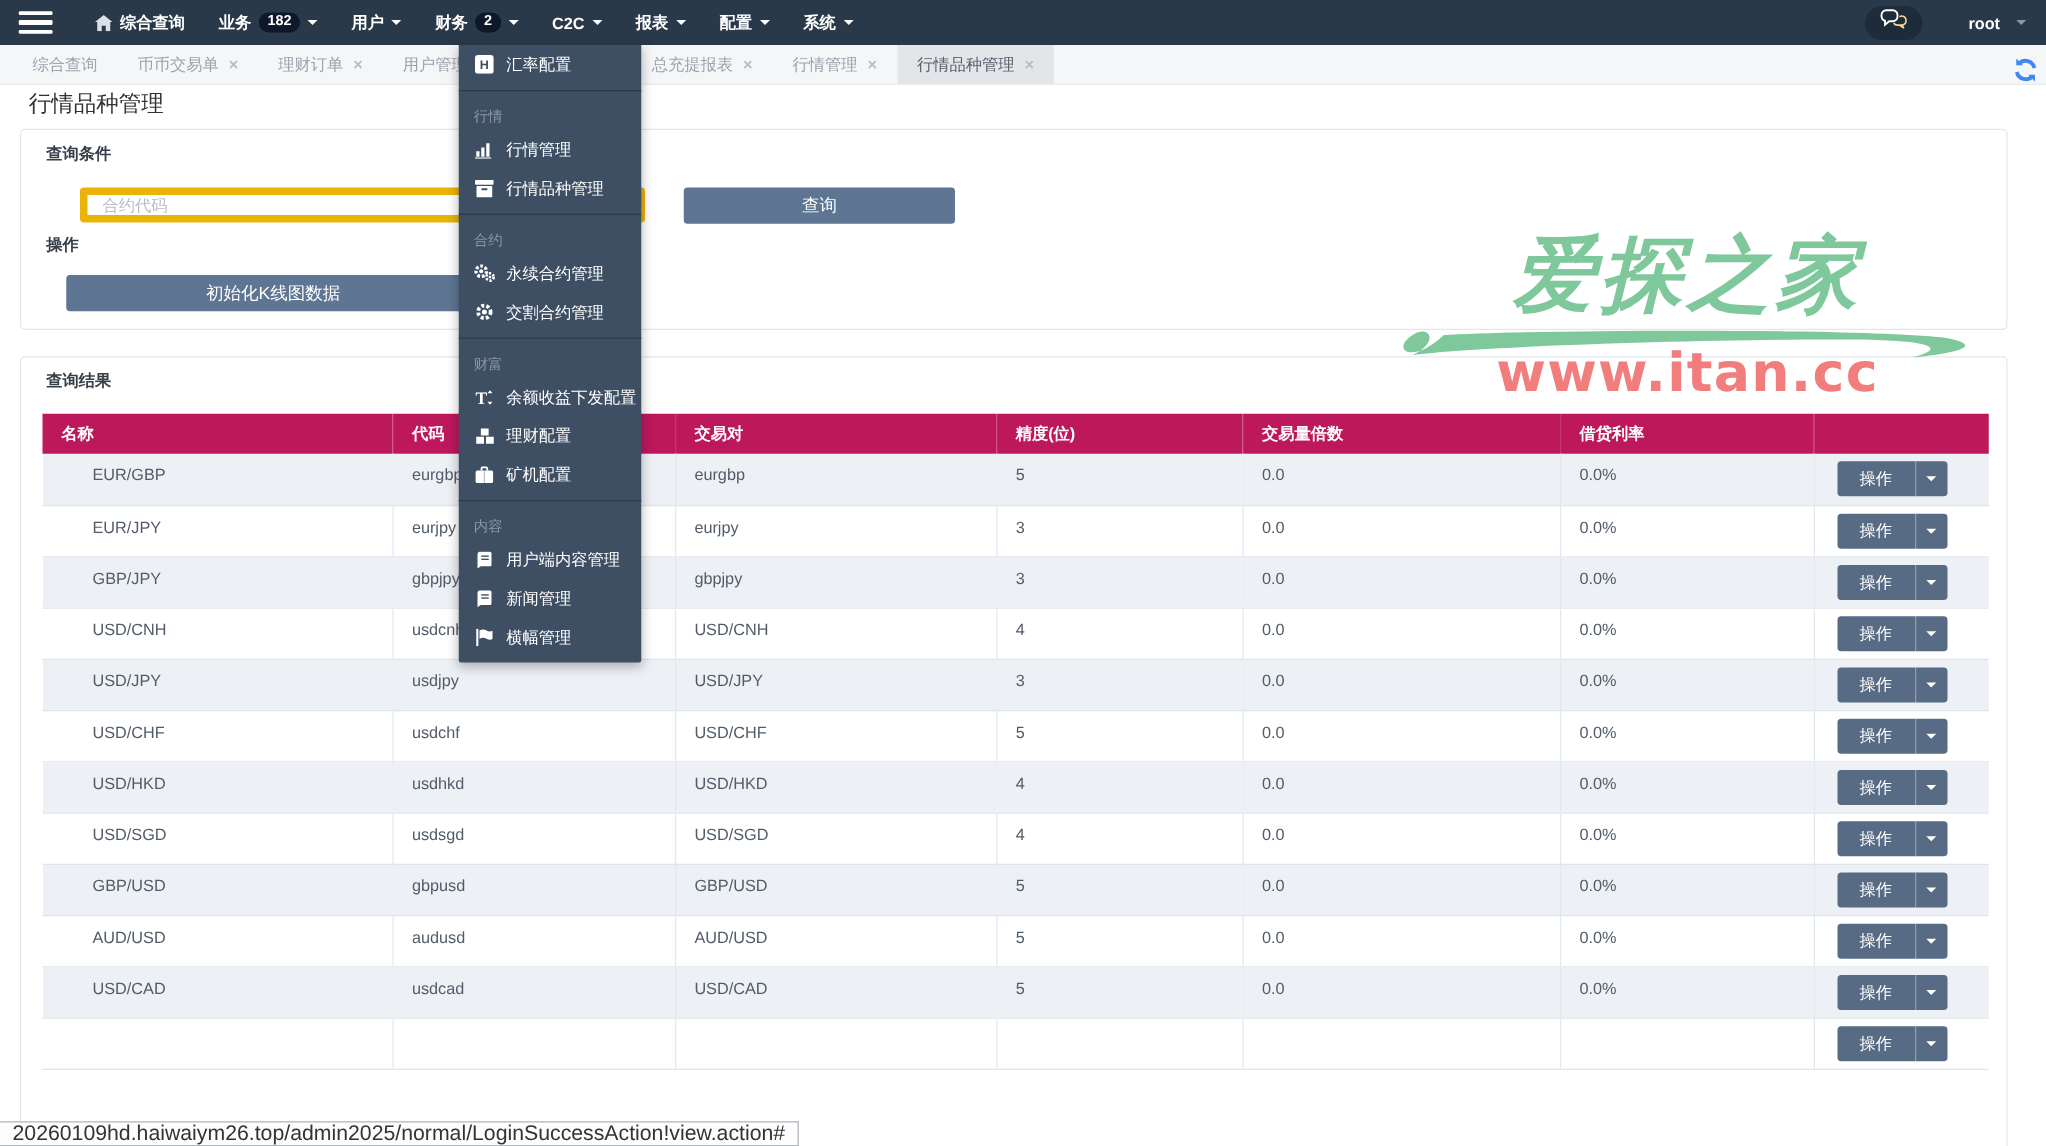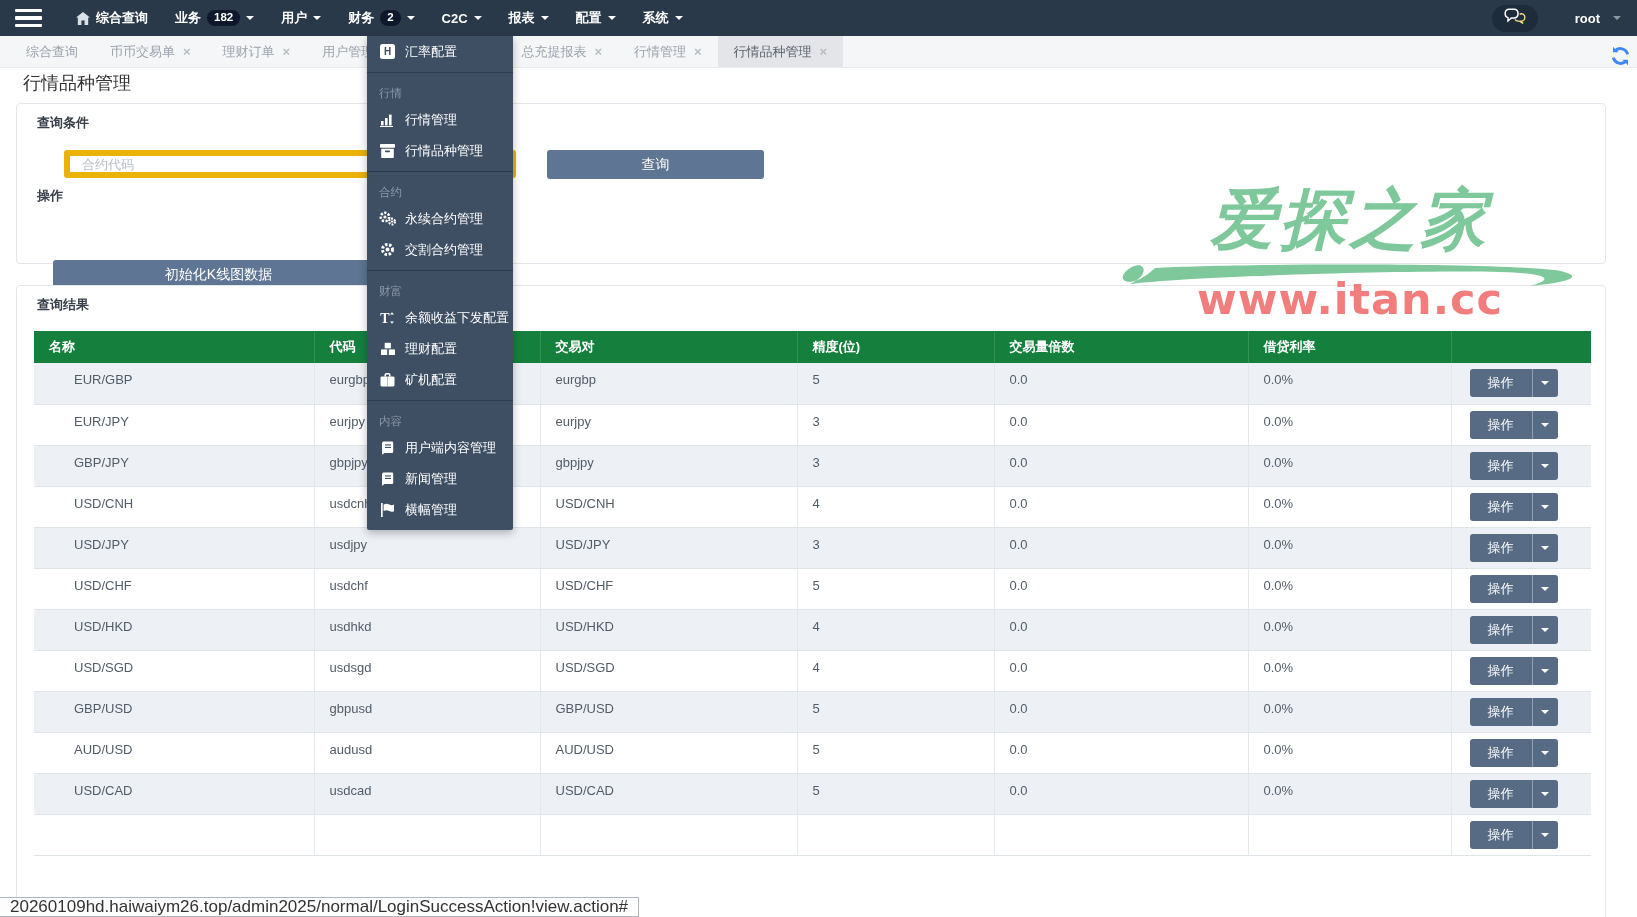--- a/index.html
+++ b/index.html
@@ -41,26 +41,26 @@
   .panel-results { top:285px; width:1590px; height:700px; }
   .panel-label { position:absolute; left:20px; font-size:13px; font-weight:bold; color:#37404a; }
 
   .q-input { position:absolute; left:47px; top:46px; width:452px; height:28px; border:6px solid #eab308;
              border-radius:3px; padding:0 12px; font-size:13px; color:#333; outline:none;
              font-family:"Liberation Sans",sans-serif; }
   .q-input::placeholder { color:#b6bdc6; }
   .btn-primary { border:none; background:#5e7593; color:#fff; font-size:14px; border-radius:3px;
                  cursor:pointer; font-family:"Liberation Sans",sans-serif; }
   .q-search { position:absolute; left:530px; top:46px; width:217px; height:29px; }
-  .q-init   { position:absolute; left:36px; top:116px; width:331px; height:29px;margin-top:40px; }
+  .q-init   { position:absolute; left:36px; top:116px; width:331px; height:29px; }
 
   
   .results-table { position:absolute; left:17px; top:45px; width:1557px; border-collapse:collapse;
                    table-layout:fixed; }
-  .results-table thead th { height:32px; background:#15803d; color:#fff; font-size:13px; font-weight:bold;
+  .results-table thead th { height:32px; background:#be185d; color:#fff; font-size:13px; font-weight:bold;
                    text-align:left; padding:0 0 0 15px; border-left:1px solid rgba(255,255,255,.13); }
   .results-table thead th:first-child { border-left:none; }
   .results-table tbody td { height:41px; padding:9px 0 0 15px; vertical-align:top; font-size:13px;
                    color:#525c68; border-bottom:1px solid #dfe4ea; border-left:1px solid #e3e8ee;
                    overflow:hidden; white-space:nowrap; }
   .results-table tbody td:first-child { border-left:none;padding-left:40px; }
   .results-table tbody tr:nth-child(odd) { background:#edf1f6; }
   .cell-actions { padding:6px 0 0 18px !important; }
   .split-btn { display:inline-flex; height:28px; background:#576b84; border-radius:3px; cursor:pointer; }
   .split-main { padding:0 18px; line-height:28px; color:#fff; font-size:13px; }

